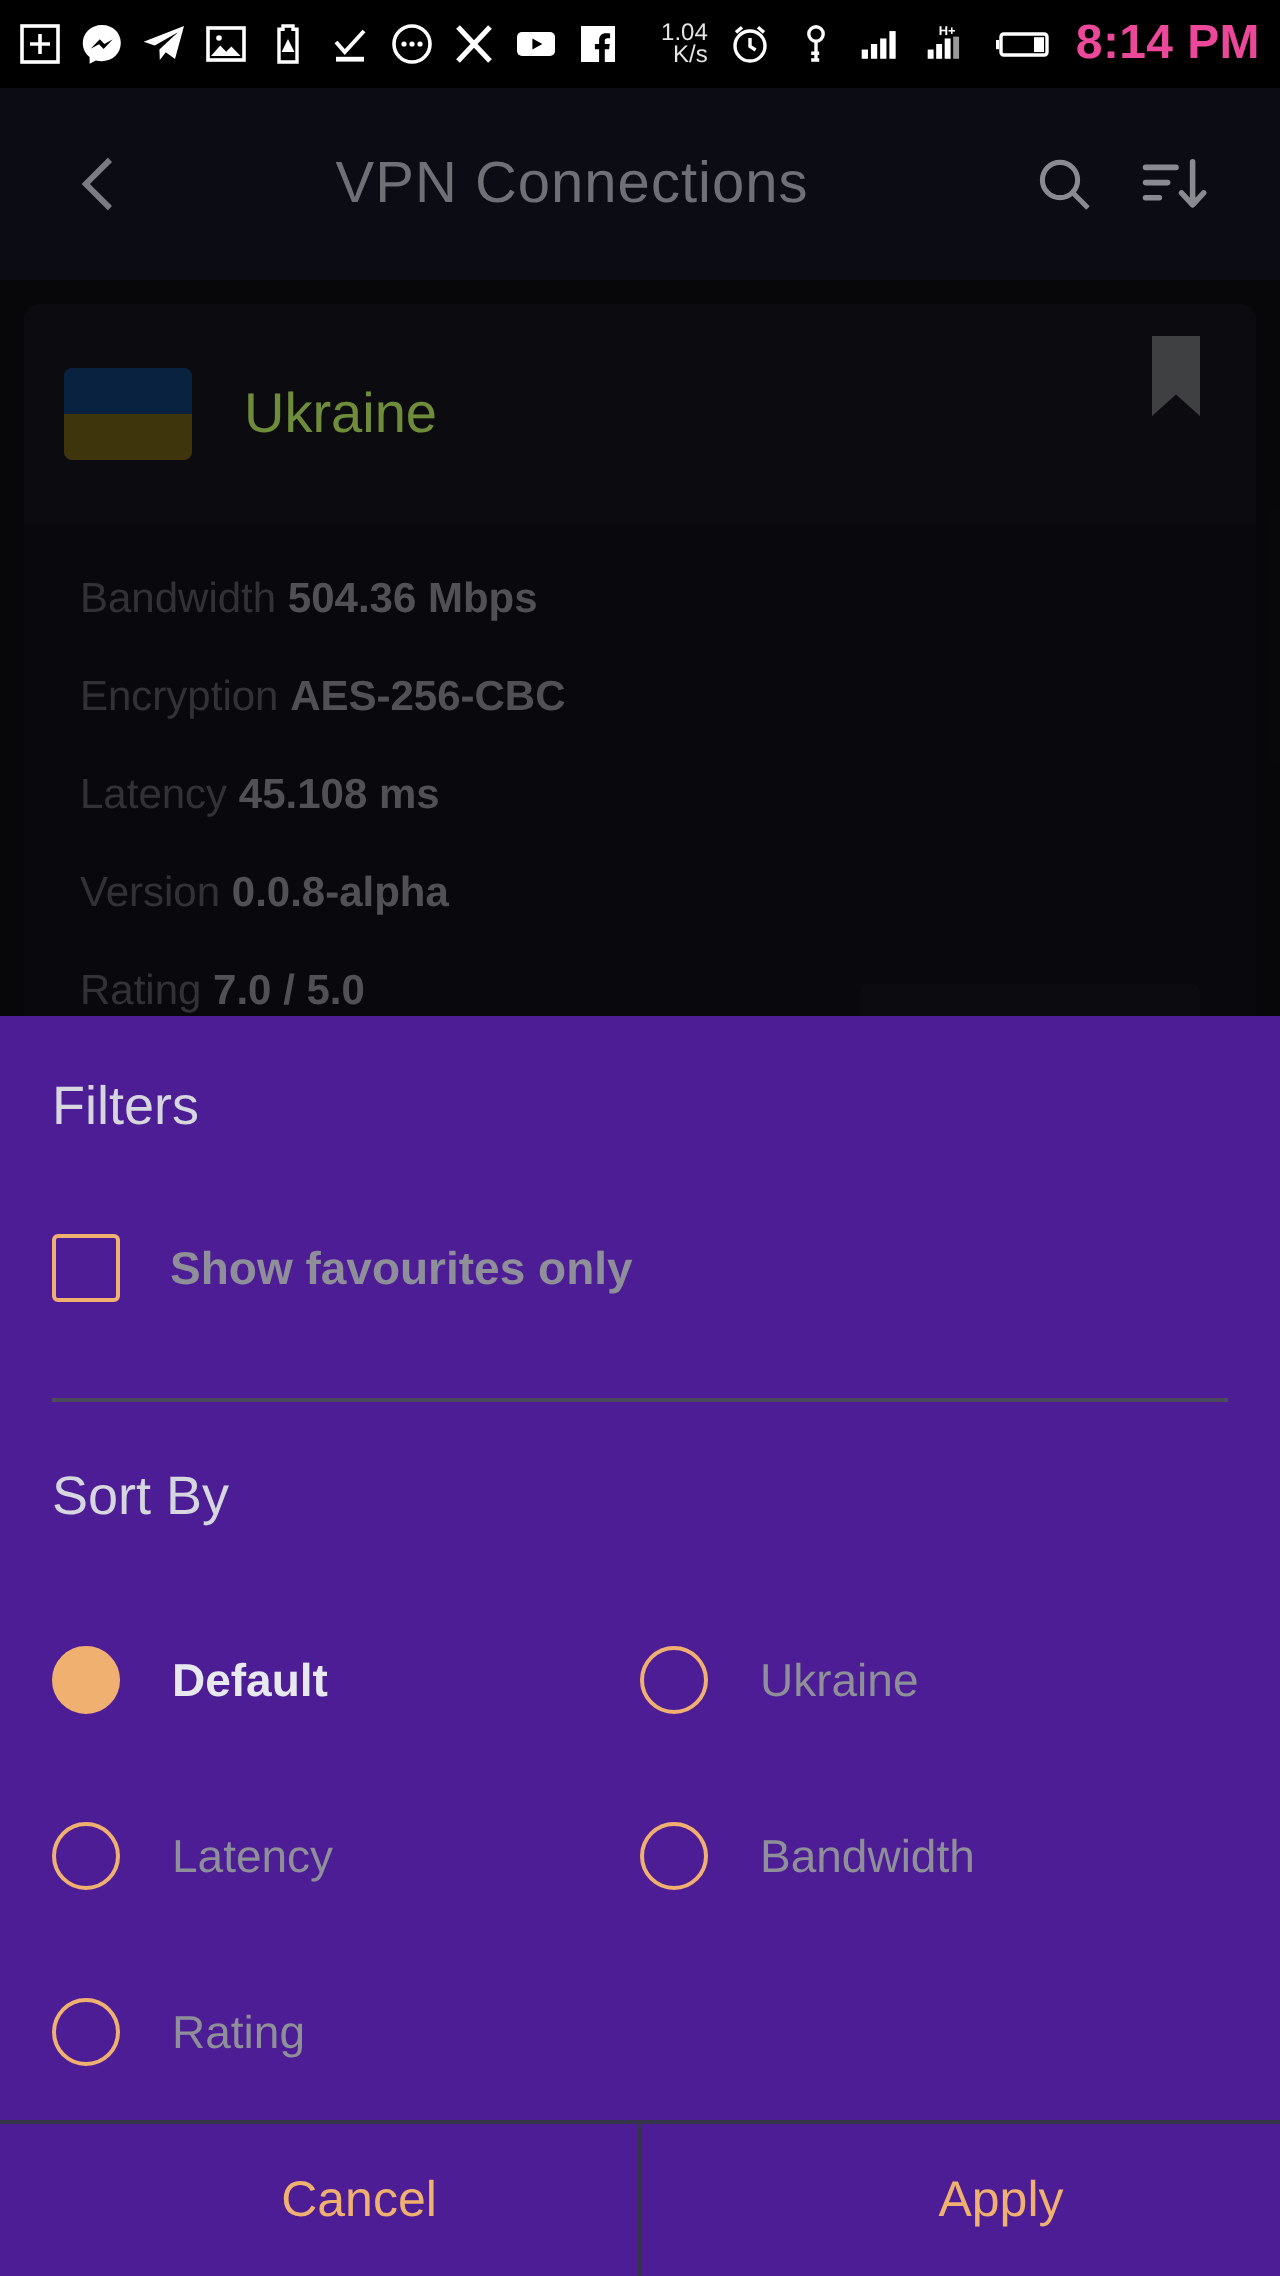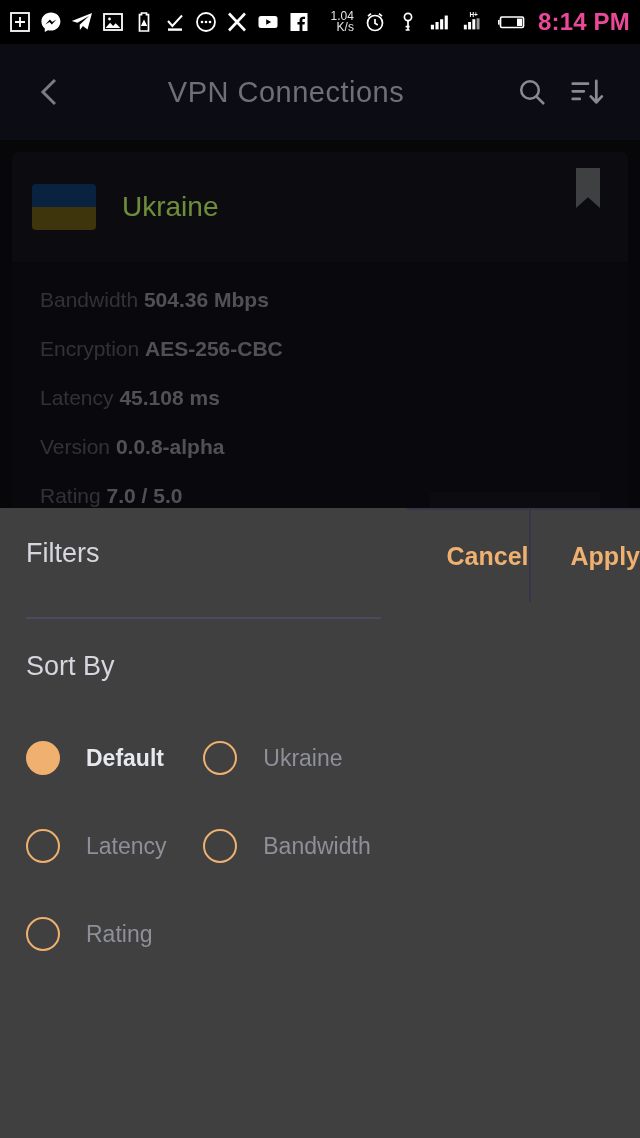--- a/index.html
+++ b/index.html
@@ -63,21 +63,21 @@
     align-items: center; justify-content: center;
   }
   .connect-label { font-size: 21px; font-weight: 700; color: #8a6a34; letter-spacing: .6px; }
 
   
   .scrim { position: absolute; top: 140px; left: 0; width: 640px; height: 368px; background: rgba(0,0,0,0.42); }
 
   
   .sheet {
     position: absolute; left: 0; bottom: 0; width: 640px; height: 630px;
-    background: #404040; display: flex; flex-direction: row;
+    background: #4c1d95; display: flex; flex-direction: column;
   }
   .sheet-body { flex: 1; padding: 30px 26px 0 26px; }
   .sheet-h { font-size: 27px; color: #d6d7de; font-weight: 400; }
   .chk-row { display: flex; align-items: center; margin-top: 48px; }
   .chkbox {
     width: 34px; height: 34px; border: 2px solid #efb070; border-radius: 3px;
     flex: 0 0 auto;
   }
   .chk-label { font-size: 23px; color: #8e8f99; font-weight: 700; margin-left: 25px; }
   .divider { height: 2px; background: #4a4b5c; margin: 48px 0 0 0; }
@@ -89,21 +89,21 @@
     flex: 0 0 auto; background: transparent;
   }
   .radio.sel { background: #efb070; border-color: #efb070; }
   .radio-label { font-size: 23px; color: #8e8f99; margin-left: 26px; font-weight: 400; }
   .radio-label.sel { color: #e8e9ef; font-weight: 700; }
   .sheet-foot {
     height: 94px; border-top: 2px solid #35364a; display: flex; align-items: stretch;
   }
   .foot-btn {
     flex: 1; display: flex; align-items: center; justify-content: center;
-    font-size: 25px; color: #efb070; font-weight: 700; margin-left: 40px;
+    font-size: 25px; color: #efb070; font-weight: 400; margin-left: 40px;
   }
   .foot-sep { width: 2px; background: #35364a; }
 </style>
 </head>
 <body>
 
 <div class="screen">
 
   <div class="statusbar">
     <div class="sb-left">
@@ -248,20 +248,24 @@
       </div>
     </div>
   </div>
 
   <div class="scrim"></div>
 
   <div class="sheet">
     <div class="sheet-body">
       <div class="sheet-h">Filters</div>
 
+      <div class="chk-row">
+        <div class="chkbox"></div>
+        <div class="chk-label">Show favourites only</div>
+      </div>
 
       <div class="divider"></div>
 
       <div class="sort-h">Sort By</div>
 
       <div class="radio-grid">
         <div class="radio-item">
           <div class="radio sel"></div>
           <div class="radio-label sel">Default</div>
         </div>

